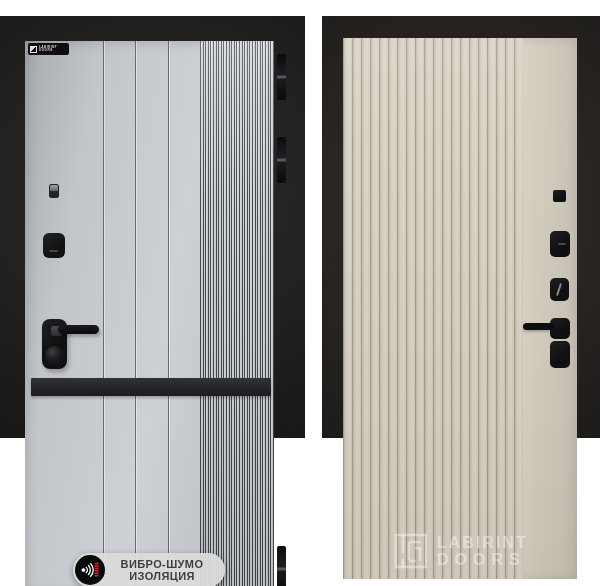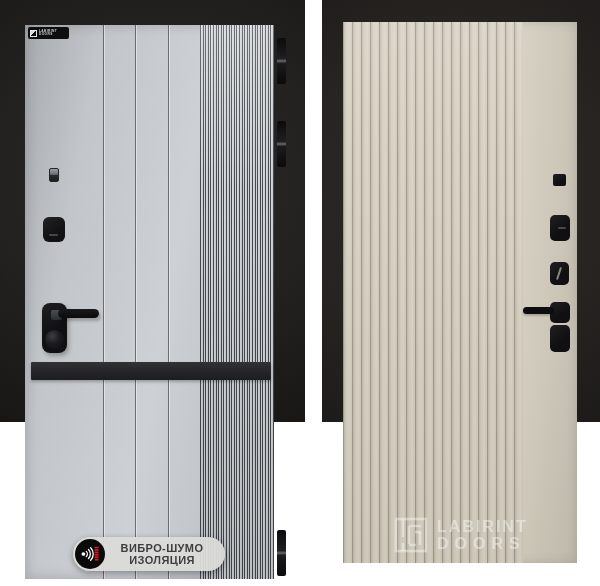--- a/index.html
+++ b/index.html
@@ -1,18 +1,18 @@
 <!DOCTYPE html>
 <html><head>
 <meta charset="utf-8">
 <style>
   html,body{margin:0;padding:0;background:#ffffff;}
   .stage{position:relative;width:600px;height:586px;background:#ffffff;overflow:hidden;
          font-family:"Liberation Sans",sans-serif;}
-  .card{position:absolute;top:0;height:422px;}
+  .card{position:absolute;top:16px;height:422px;}
   .card-left{left:0;width:305px;
     background:radial-gradient(130% 85% at 52% 42%, #2c2a28 0%, #242220 40%, #1a1817 75%, #110f0e 100%);}
   .card-right{left:322px;width:278px;
     background:radial-gradient(130% 85% at 48% 45%, #2f2c29 0%, #262321 45%, #1c1a18 80%, #131110 100%);}
 
   
   .leaf-left{position:absolute;left:25px;top:25px;width:249px;height:554px;
     background:linear-gradient(100deg,#a7aaae 0%, #c2c5c9 22%, #cdd0d4 55%, #c0c3c7 80%, #b2b5b9 100%);
     box-shadow:inset 0 0 14px rgba(0,0,0,0.18);}
   .ribbed-left{position:absolute;left:175px;top:0;width:74px;height:100%;

